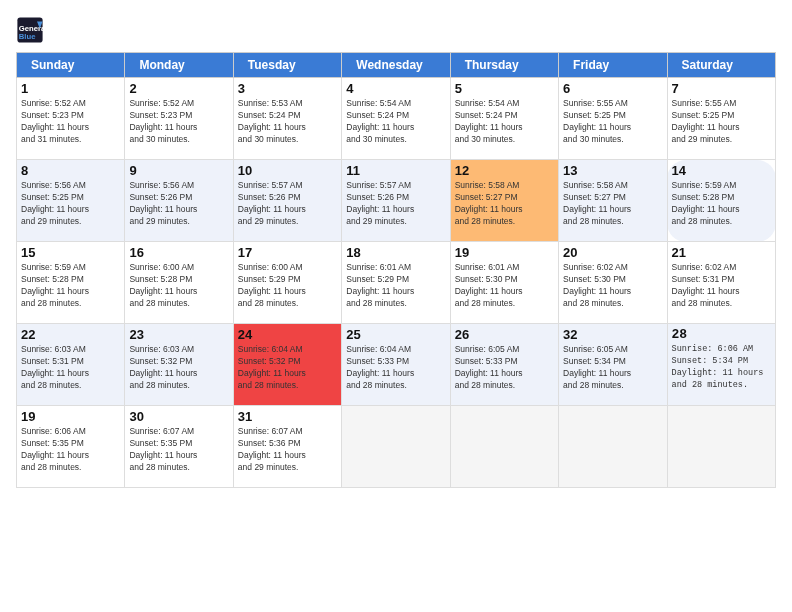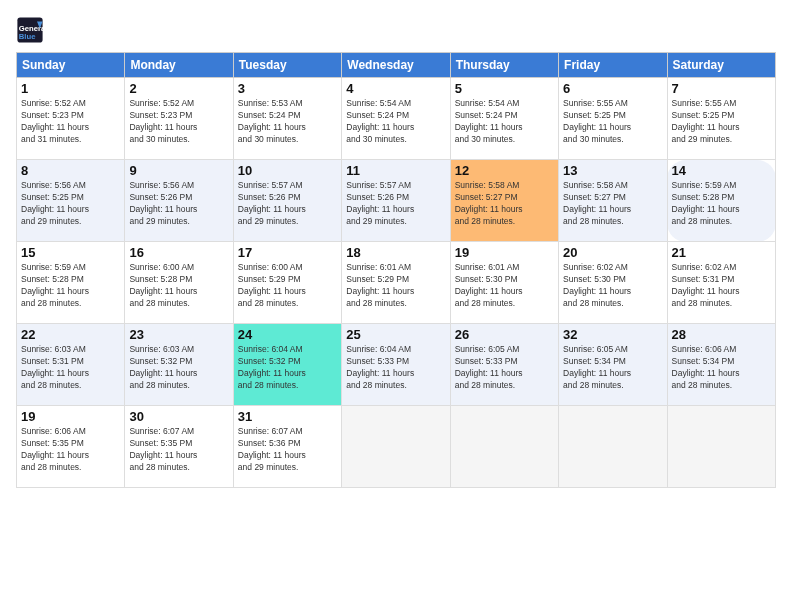--- a/index.html
+++ b/index.html
@@ -47,21 +47,21 @@
       width: 100%;
       border-collapse: collapse;
       table-layout: fixed;
     }
     th {
       background-color: #3a7bd5;
       color: #fff;
       font-size: 12px;
       font-weight: bold;
       text-align: left;
-      padding: 5px 5px;
+      padding: 5px 14px;
       border: 1px solid #ccc;
     }
     td {
       vertical-align: top;
       border: 1px solid #ddd;
       padding: 3px 4px;
       font-size: 9px;
       color: #333;
       background: #fff;
       height: 82px;
@@ -282,21 +282,21 @@
 Daylight: 11 hours
 and 28 minutes.</div>
           </td>
           <td style="background: rgb(238, 242, 250);">
             <span class="day-num">23</span>
             <div class="day-info" style="white-space: pre-line;">Sunrise: 6:03 AM
 Sunset: 5:32 PM
 Daylight: 11 hours
 and 28 minutes.</div>
           </td>
-          <td style="background: #5eead4;">
+          <td style="background: #ef4444;">
             <span class="day-num">24</span>
             <div class="day-info" style="white-space: pre-line;">Sunrise: 6:04 AM
 Sunset: 5:32 PM
 Daylight: 11 hours
 and 28 minutes.</div>
           </td>
           <td style="background: rgb(238, 242, 250);">
             <span class="day-num">25</span>
             <div class="day-info" style="white-space: pre-line;">Sunrise: 6:04 AM
 Sunset: 5:33 PM
@@ -310,21 +310,21 @@
 Daylight: 11 hours
 and 28 minutes.</div>
           </td>
           <td style="background: rgb(238, 242, 250);">
             <span class="day-num">32</span>
             <div class="day-info" style="white-space: pre-line;">Sunrise: 6:05 AM
 Sunset: 5:34 PM
 Daylight: 11 hours
 and 28 minutes.</div>
           </td>
-          <td style="background: rgb(238, 242, 250);">
+          <td style="background: rgb(238, 242, 250); font-family: Liberation Mono, monospace;">
             <span class="day-num">28</span>
             <div class="day-info" style="white-space: pre-line;">Sunrise: 6:06 AM
 Sunset: 5:34 PM
 Daylight: 11 hours
 and 28 minutes.</div>
           </td>
         </tr>
         <tr>
           <td>
             <span class="day-num">19</span>

